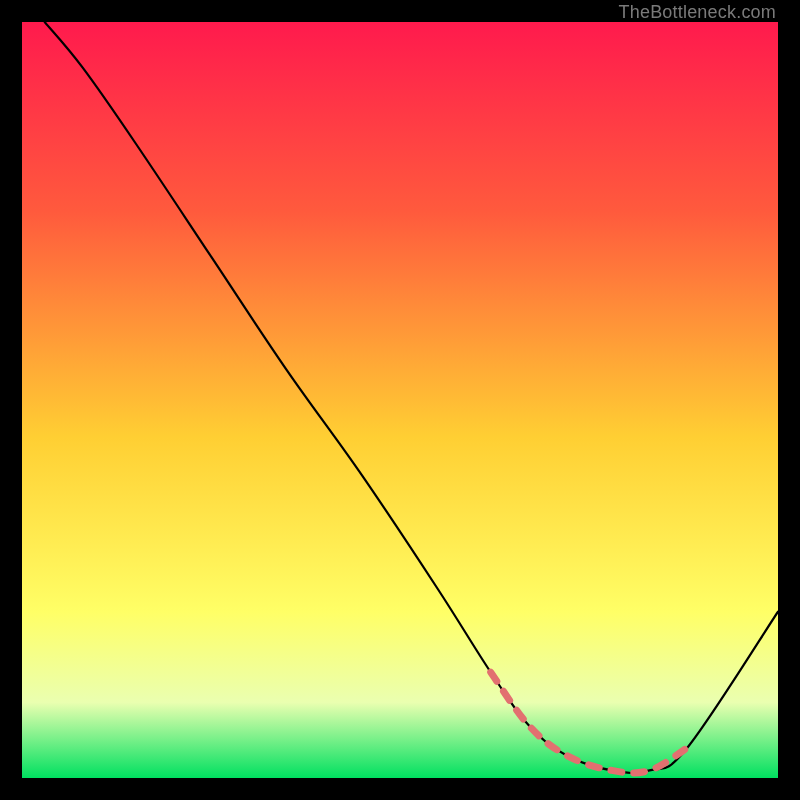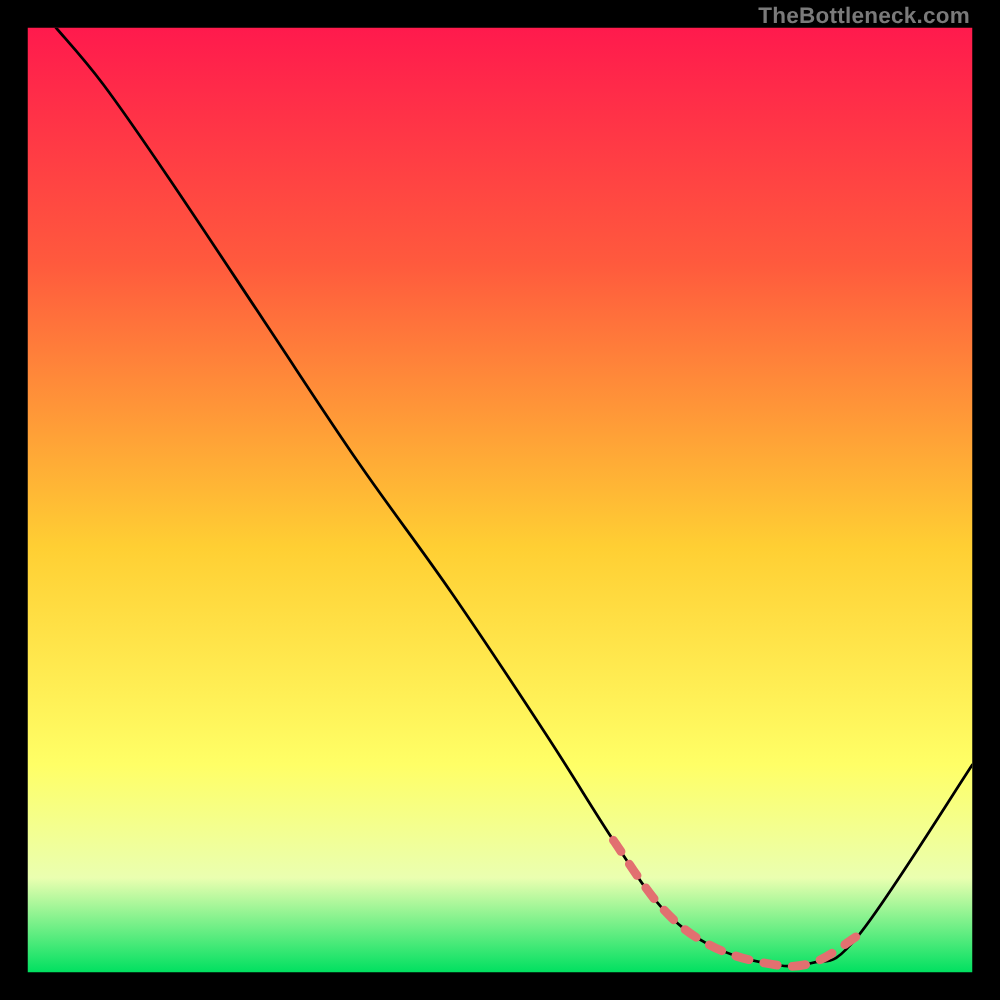--- a/index.html
+++ b/index.html
@@ -29,21 +29,21 @@
       #ffff66 78%,
       #eaffb0 90%,
       #00e060 100%);
   }
   .watermark {
     position: absolute;
     top: 2px;
     right: 24px;
     font-family: Arial, Helvetica, sans-serif;
     font-size: 18px;
-    font-weight: 700;
+    font-weight: 400;
     color: #7a7a7a;
     letter-spacing: 0.2px;
   }
   svg.curve {
     position: absolute;
     inset: 0;
     width: 100%;
     height: 100%;
   }
   .curve-path {

